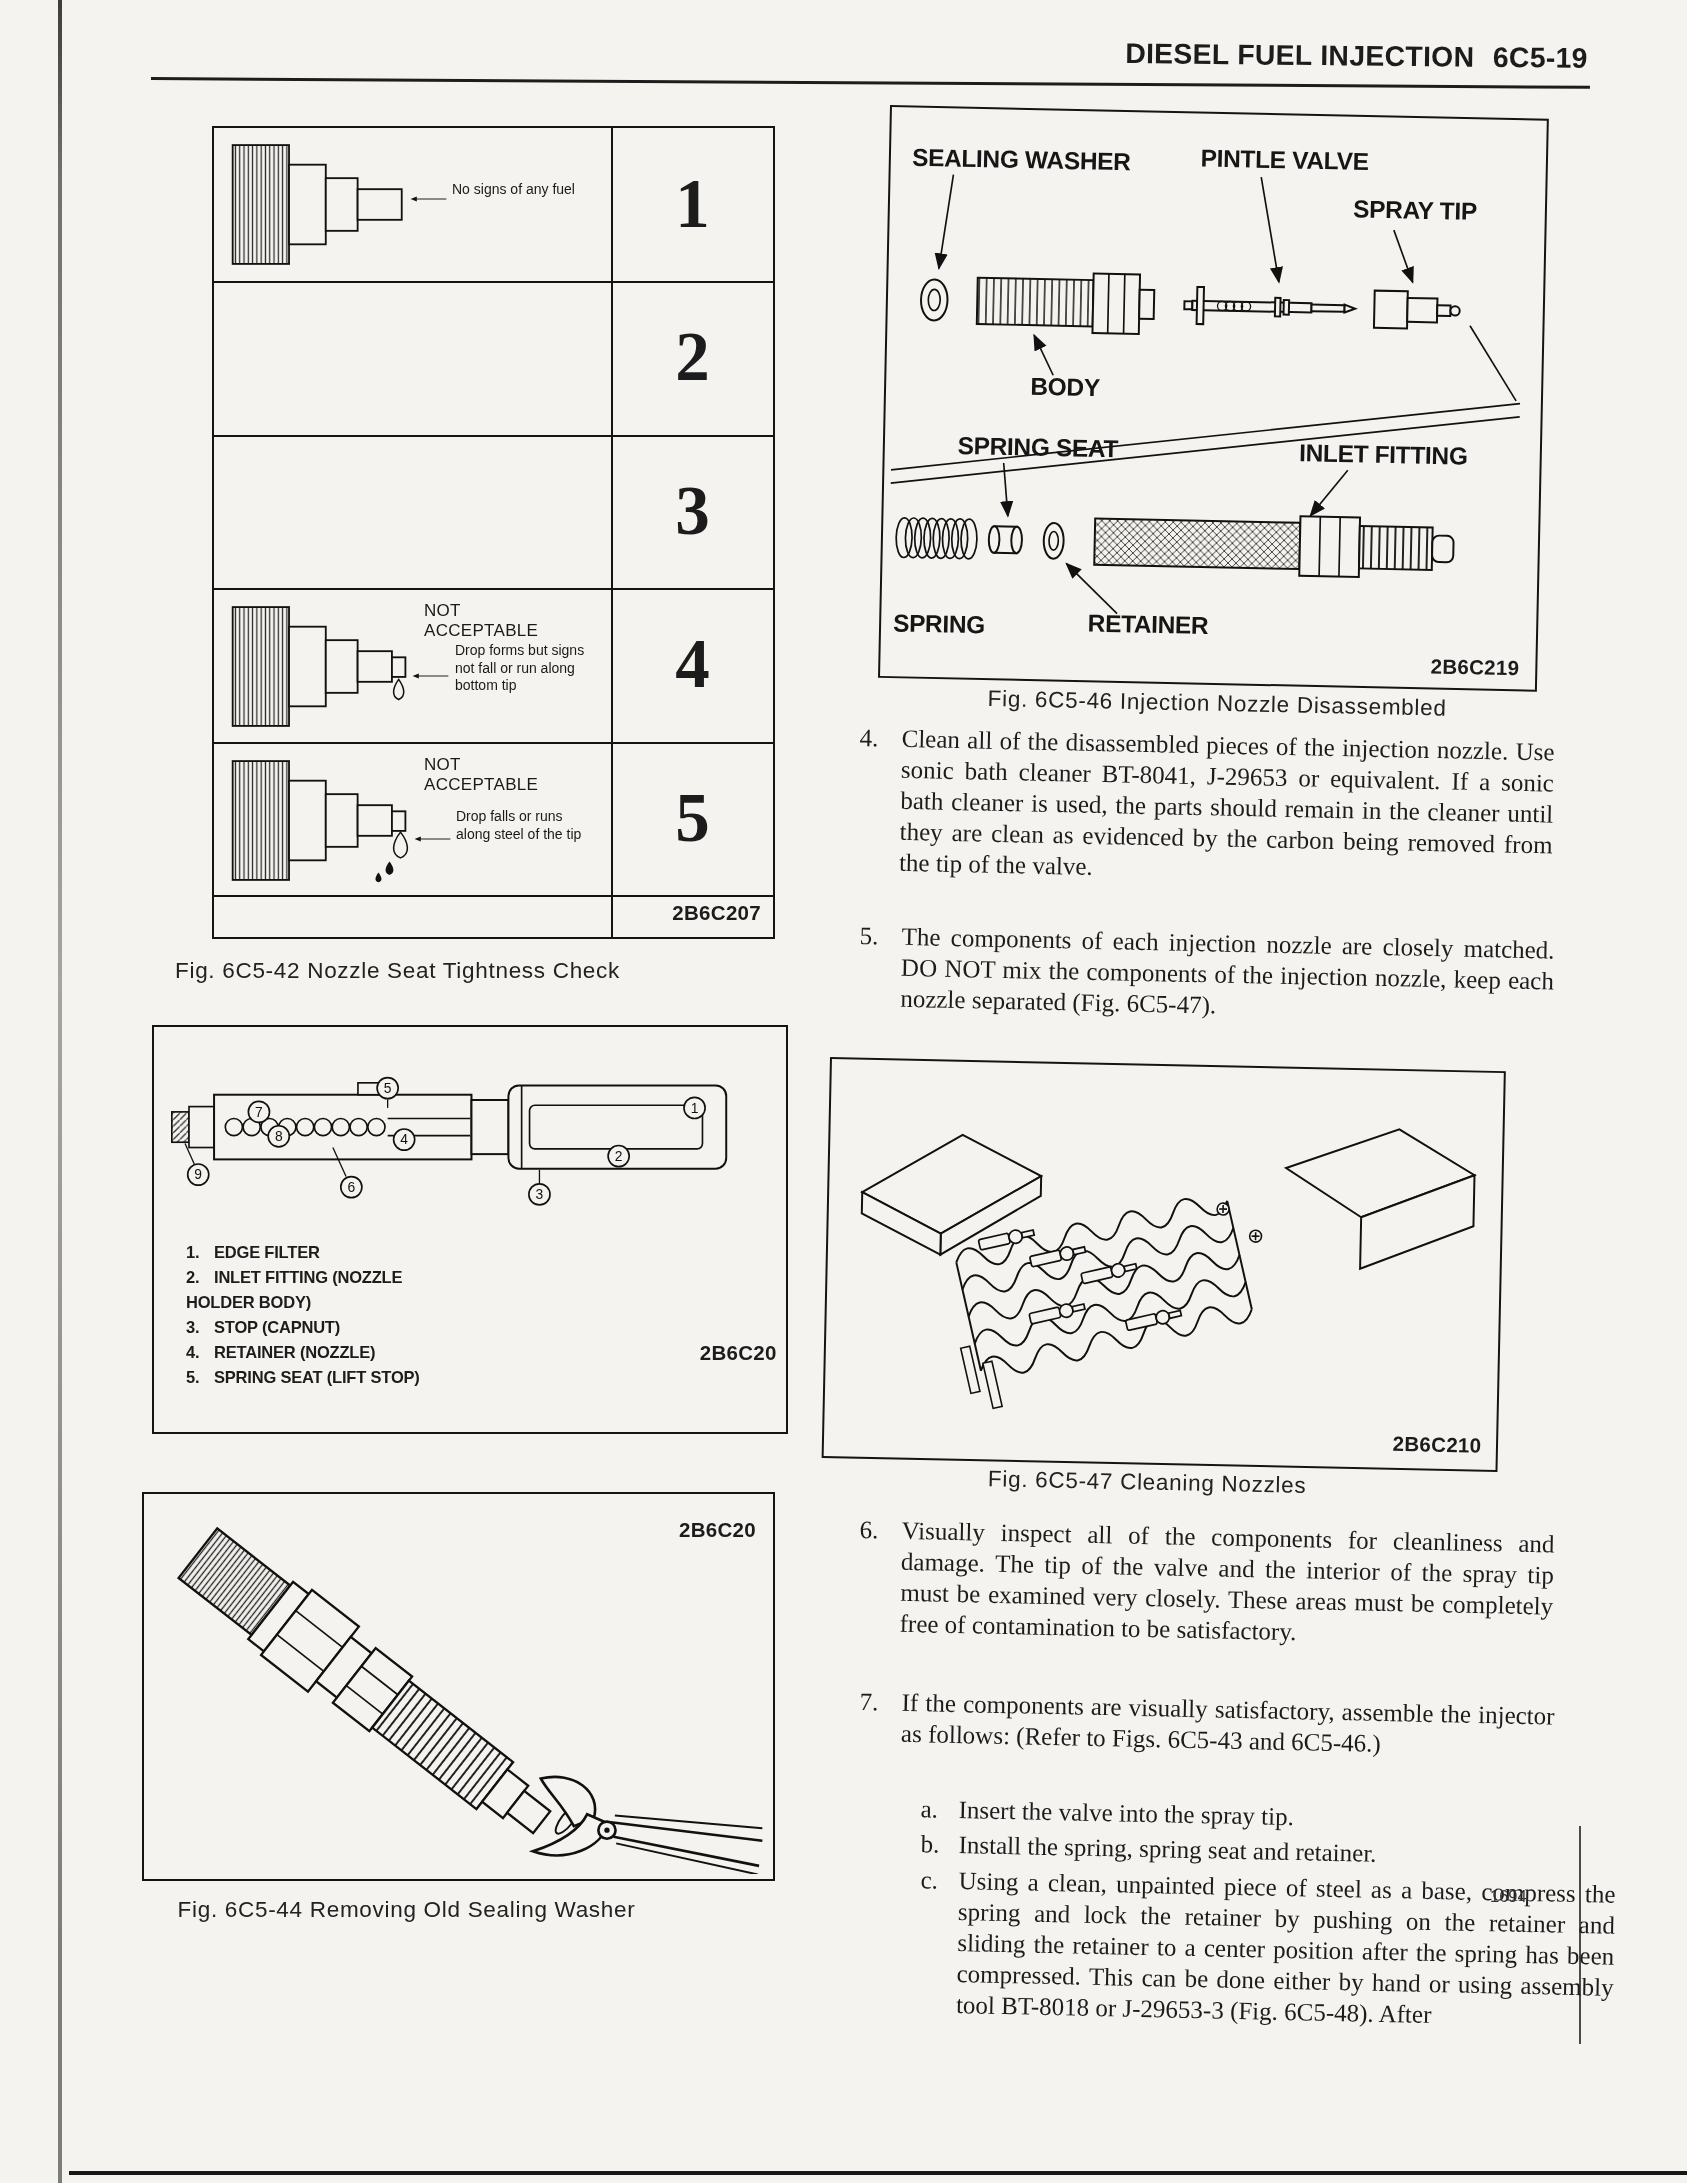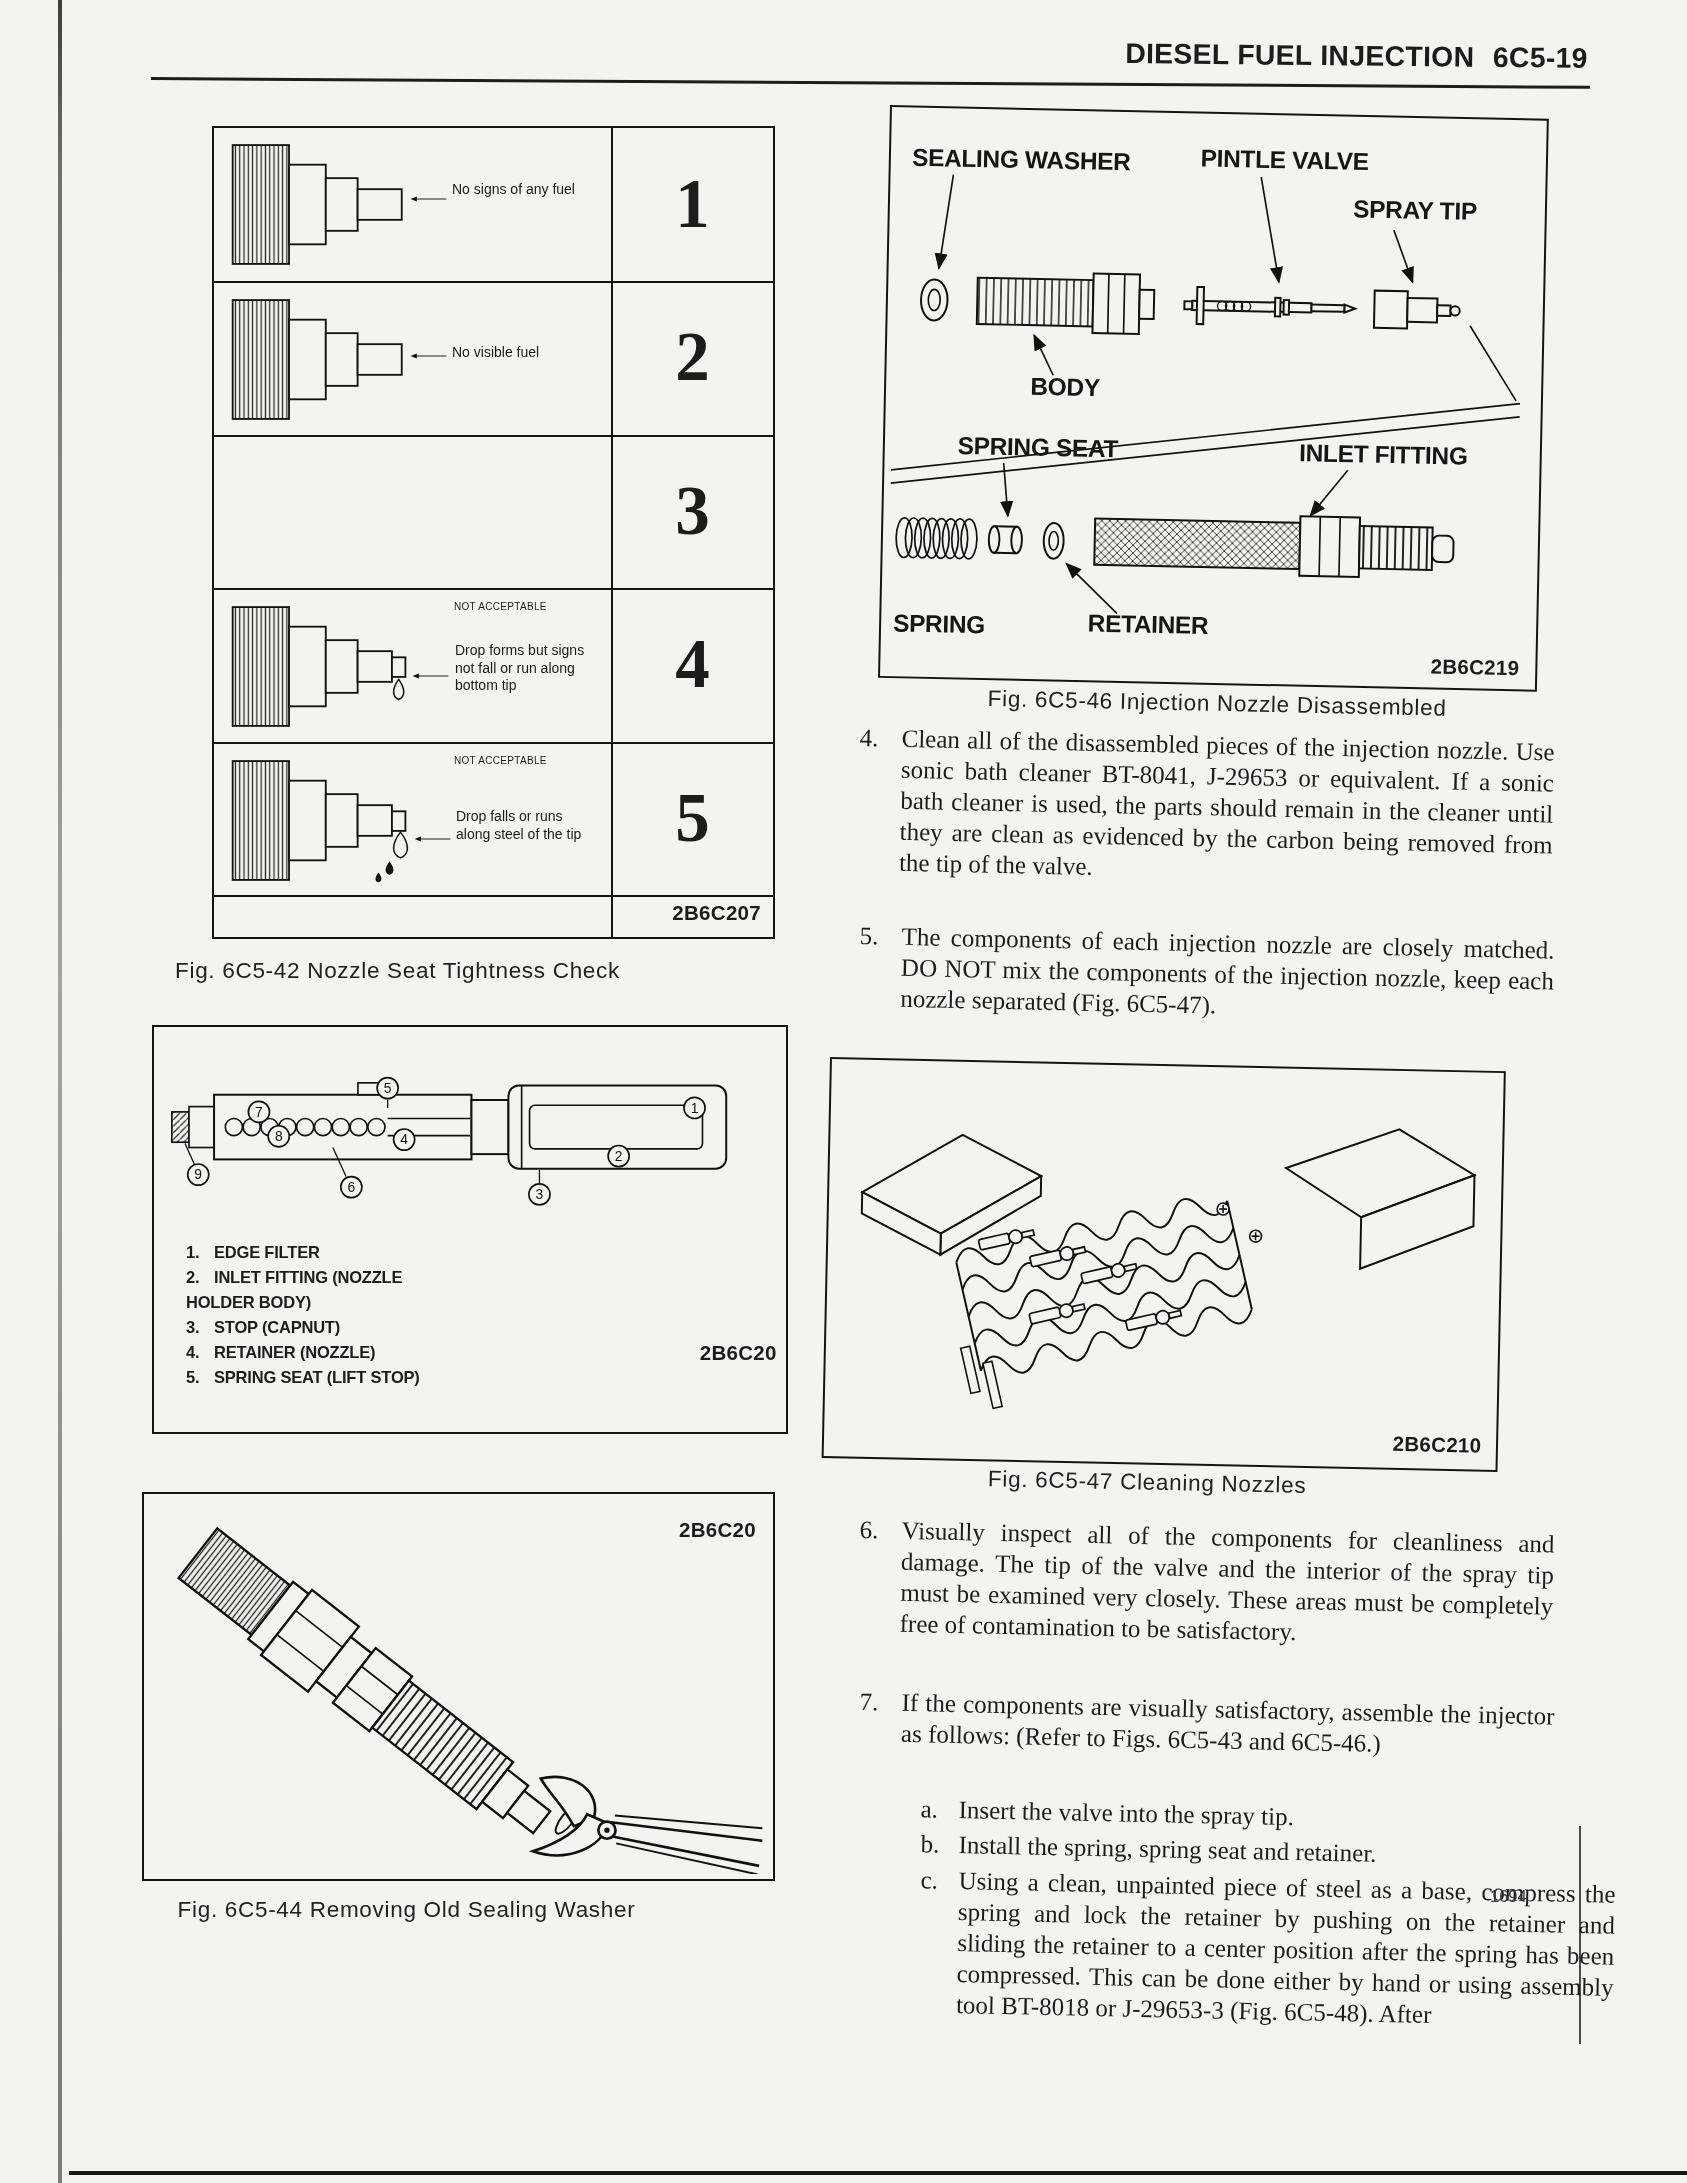--- a/index.html
+++ b/index.html
@@ -19,21 +19,21 @@
   .box{position:absolute;border:2.6px solid #141414;background:#f4f3ef;}
   .code{position:absolute;font-weight:bold;font-size:20.5px;letter-spacing:0.3px;}
   .caption{position:absolute;font-size:22.5px;letter-spacing:0.7px;color:#222;text-align:center;}
   
   .f42-vline{position:absolute;left:397px;top:0;width:2px;height:100%;background:#141414;}
   .f42-h{position:absolute;left:0;width:100%;height:2px;background:#141414;}
   .f42-row{position:absolute;left:0;width:354px;height:153px;}
   .f42-ill{position:absolute;left:14.6px;top:9.3px;width:245px;height:135px;}
   .f42-arrow{position:absolute;width:37px;height:16px;}
   .f42-note{position:absolute;width:146px;font-size:14px;line-height:1.25;color:#1a1a1a;}
-  .f42-warn{position:absolute;font-size:10px;letter-spacing:0.3px;color:#1a1a1a;margin-left:30px;}
+  .f42-warn{position:absolute;font-size:17px;letter-spacing:0.3px;color:#1a1a1a;}
   .f42-num{position:absolute;left:399px;width:159px;text-align:center;
            font-family:"Liberation Serif",serif;font-weight:bold;font-size:69px;line-height:153px;}
   
   .leg{position:absolute;font-size:16.5px;font-weight:bold;letter-spacing:-0.2px;line-height:25px;}
   .leg .leg-n{display:inline-block;width:28px;}
   
   .item{position:absolute;display:flex;font-family:"Liberation Serif",serif;font-size:25px;line-height:1.24;
         transform:rotate(1.2deg);transform-origin:0 0;}
   .item .num{width:42px;flex:none;}
   .item .txt{flex:1;text-align:justify;}
@@ -105,35 +105,20 @@
         </g>
       </svg>
       <svg class="f42-arrow" style="left:196px;top:63px" viewBox="0 0 120 24">
         <polygon points="2,12 22,4 22,20" fill="#111"></polygon>
           <line x1="20" y1="12" x2="118" y2="12" stroke="#111" stroke-width="3"></line>
       </svg>
       <div class="f42-note" style="left:238px;top:53px">No signs of any fuel</div>
     </div>
     <div class="f42-num" style="top:0">1</div>
 
-    <div class="f42-row" style="top:155px">
-      <svg class="f42-ill" viewBox="0 0 400 210">
-        <g stroke="#111" stroke-width="3">
-          <rect x="6" y="8" width="92" height="194" fill="url(#thr)"></rect>
-          <rect x="98" y="40" width="60" height="130" fill="#f4f3ef"></rect>
-          <rect x="158" y="62" width="52" height="86" fill="#f4f3ef"></rect>
-          <rect x="210" y="80" width="72" height="50" fill="#f4f3ef"></rect>
-        </g>
-      </svg>
-      <svg class="f42-arrow" style="left:196px;top:65px" viewBox="0 0 120 24">
-        <polygon points="2,12 22,4 22,20" fill="#111"></polygon>
-          <line x1="20" y1="12" x2="118" y2="12" stroke="#111" stroke-width="3"></line>
-      </svg>
-      <div class="f42-note" style="left:238px;top:61px">No visible fuel</div>
-    </div>
     <div class="f42-num" style="top:153px">2</div>
 
     <div class="f42-num" style="top:307px">3</div>
 
     <div class="f42-row" style="top:462px">
       <svg class="f42-ill" viewBox="0 0 400 210">
         <g stroke="#111" stroke-width="3">
           <rect x="6" y="8" width="92" height="194" fill="url(#thr)"></rect>
           <rect x="98" y="40" width="60" height="130" fill="#f4f3ef"></rect>
           <rect x="158" y="62" width="52" height="86" fill="#f4f3ef"></rect>

